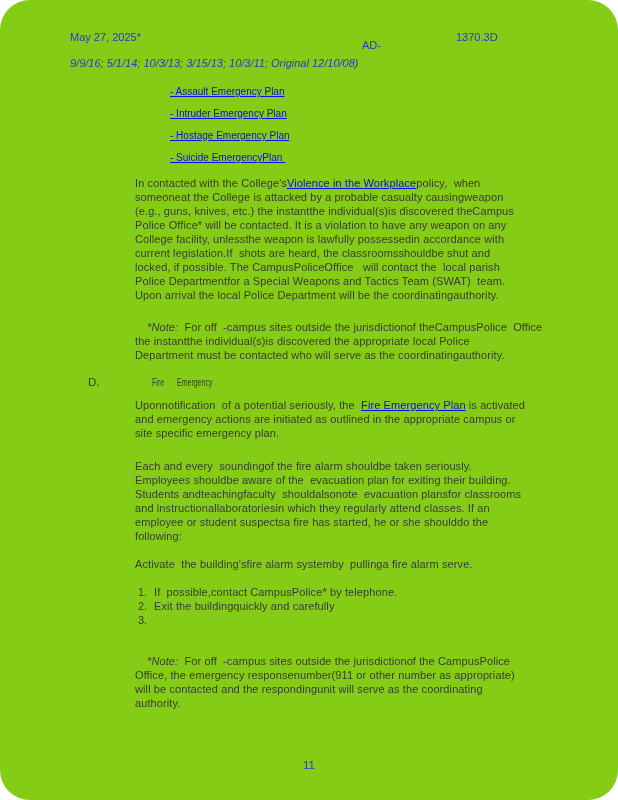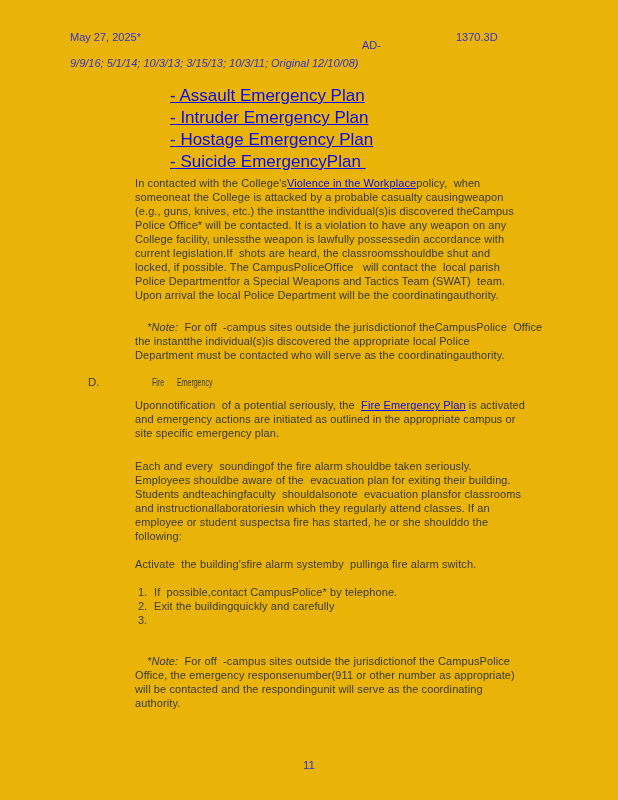--- a/index.html
+++ b/index.html
@@ -1,41 +1,42 @@
 <!DOCTYPE html>
 <html><head>
 <meta charset="utf-8">
 <style>
   html, body { margin: 0; padding: 0; background: #ffffff; }
   .page {
     position: relative;
     width: 618px;
     height: 800px;
-    background: #eab308;
+    background: #84cc16;
     font-family: "Liberation Sans", sans-serif;
     color: #3a3a3a;
     overflow: hidden;
+    border-radius: 30px;
   }
   .abs { position: absolute; }
 
   
   .hdr {
     font-size: 11px;
     line-height: 13px;
     color: #3333cc;
     white-space: pre;
   }
   .hdr-italic { font-style: italic; }
 
   
   .plan-links { left: 170px; top: 86px; }
   .plan-link {
     display: block;
     height: 22px;
-    font-size: 17px;
+    font-size: 10px;
     color: #0b0bee;
     text-decoration: underline;
     white-space: pre;
     cursor: pointer;
   }
 
   
   .body-text {
     left: 135px;
     width: 445px;
@@ -114,21 +115,21 @@
 and emergency actions are initiated as outlined in the appropriate campus or
 site specific emergency plan.</span></div>
 
   <div class="abs body-text" style="top:459px;">Each and every  soundingof the fire alarm shouldbe taken seriously.
 Employees shouldbe aware of the  evacuation plan for exiting their building.
 Students andteachingfaculty  shouldalsonote  evacuation plansfor classrooms
 and instructionallaboratoriesin which they regularly attend classes. If an
 employee or student suspectsa fire has started, he or she shoulddo the
 following:</div>
 
-  <div class="abs body-text" style="top:557px;">Activate  the building'sfire alarm systemby  pullinga fire alarm switch.</div>
+  <div class="abs body-text" style="top:557px;">Activate  the building'sfire alarm systemby  pullinga fire alarm serve.</div>
 
   <div class="abs num-list">
     <div class="num-row">
       <span class="num-marker">1.</span>
       <span class="num-text">If  possible,contact CampusPolice* by telephone.</span>
     </div>
     <div class="num-row">
       <span class="num-marker">2.</span>
       <span class="num-text">Exit the buildingquickly and carefully</span>
     </div>

